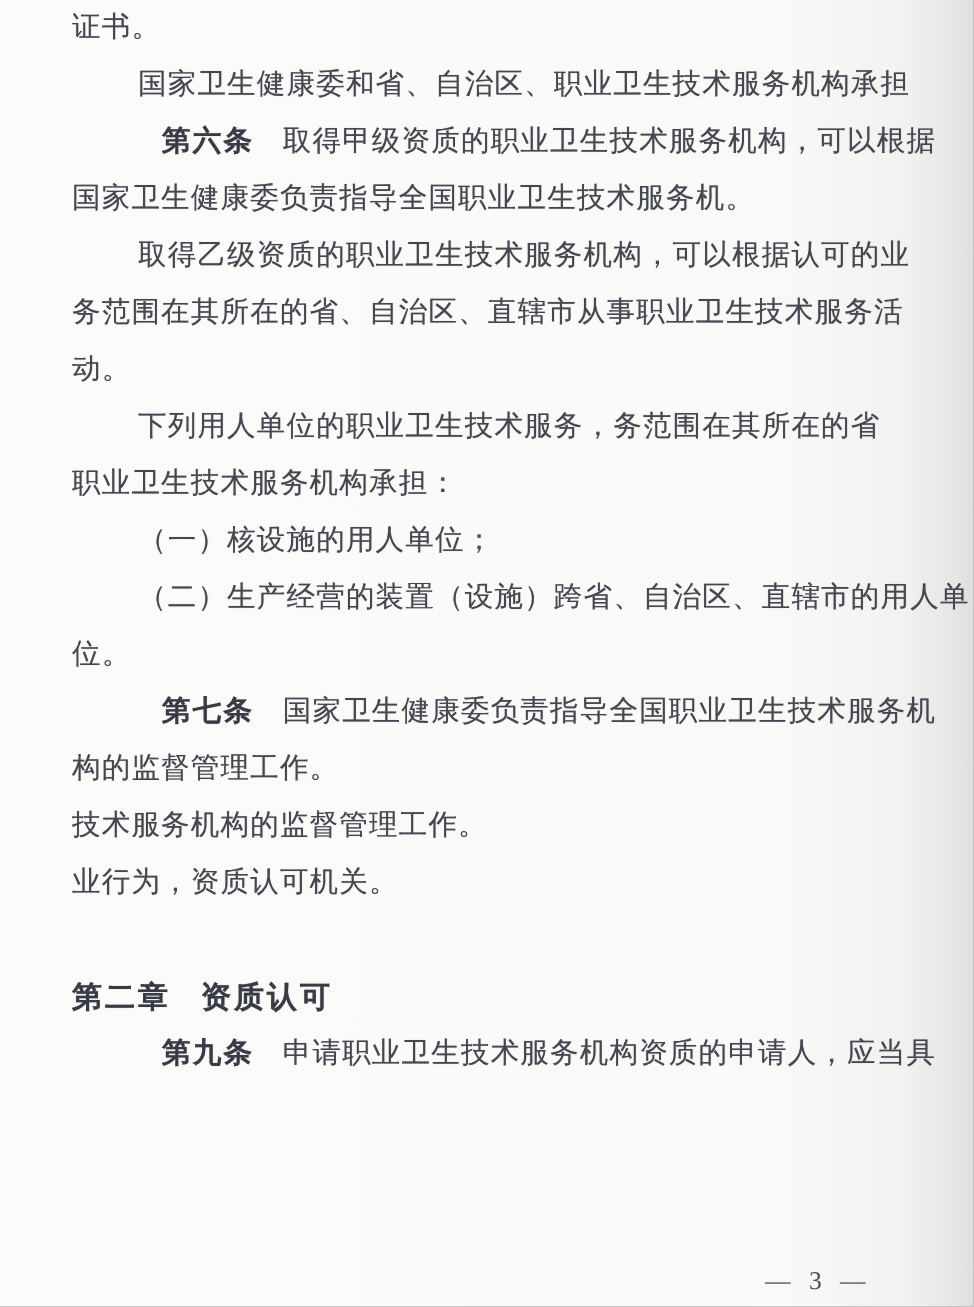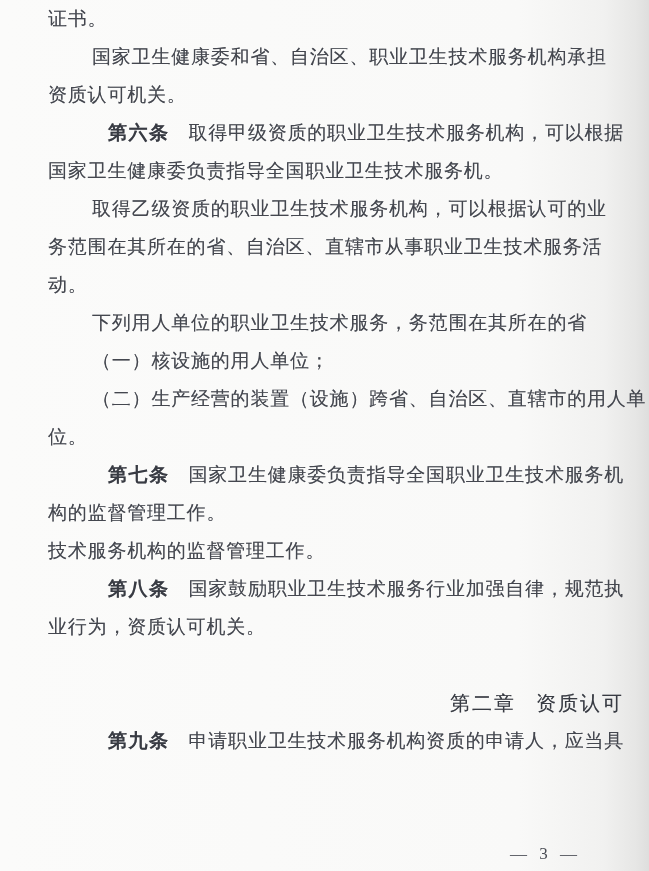--- a/index.html
+++ b/index.html
@@ -48,23 +48,23 @@
   .art {
     font-weight: bold;
     color: #383b43;
     margin-right: 19px;
     letter-spacing: 1.5px;
     margin-left: 16px;
   }
   .chapter {
     height: 38px;
     line-height: 38px;
-    text-align: right;
+    text-align: left;
     font-size: 20px;
-    font-weight: normal;
+    font-weight: bold;
     color: #383b43;
     letter-spacing: 2px;
     text-shadow: 0 0 0.6px rgba(56,59,67,0.5);
   }
   .chapter .gap {
     display: inline-block;
     width: 20px;
   }
   .page-number {
     position: absolute;
@@ -77,37 +77,36 @@
   }
 </style>
 </head>
 <body>
 
 <div class="page">
   <div class="textblock">
 
     <div class="line">证书。</div>
     <div class="line indent">国家卫生健康委和省、自治区、职业卫生技术服务机构承担</div>
-    <div class="line">资质认可机关。</div>
 
     <div class="line indent"><span class="art">第六条</span><span>取得甲级资质的职业卫生技术服务机构，可以根据</span></div>
     <div class="line">国家卫生健康委负责指导全国职业卫生技术服务机。</div>
     <div class="line indent">取得乙级资质的职业卫生技术服务机构，可以根据认可的业</div>
     <div class="line">务范围在其所在的省、自治区、直辖市从事职业卫生技术服务活</div>
     <div class="line">动。</div>
     <div class="line indent">下列用人单位的职业卫生技术服务，务范围在其所在的省</div>
+    <div class="line">职业卫生技术服务机构承担：</div>
     <div class="line indent">（一）核设施的用人单位；</div>
     <div class="line indent">（二）生产经营的装置（设施）跨省、自治区、直辖市的用人单</div>
     <div class="line">位。</div>
 
     <div class="line indent"><span class="art">第七条</span><span>国家卫生健康委负责指导全国职业卫生技术服务机</span></div>
     <div class="line">构的监督管理工作。</div>
     <div class="line">技术服务机构的监督管理工作。</div>
 
-    <div class="line indent"><span class="art">第八条</span><span>国家鼓励职业卫生技术服务行业加强自律，规范执</span></div>
     <div class="line">业行为，资质认可机关。</div>
 
     <div class="spacer"></div>
 
     <div class="chapter"><span>第二章</span><span class="gap"></span><span>资质认可</span></div>
 
     <div class="line indent"><span class="art">第九条</span><span>申请职业卫生技术服务机构资质的申请人，应当具</span></div>
 
   </div>
 

